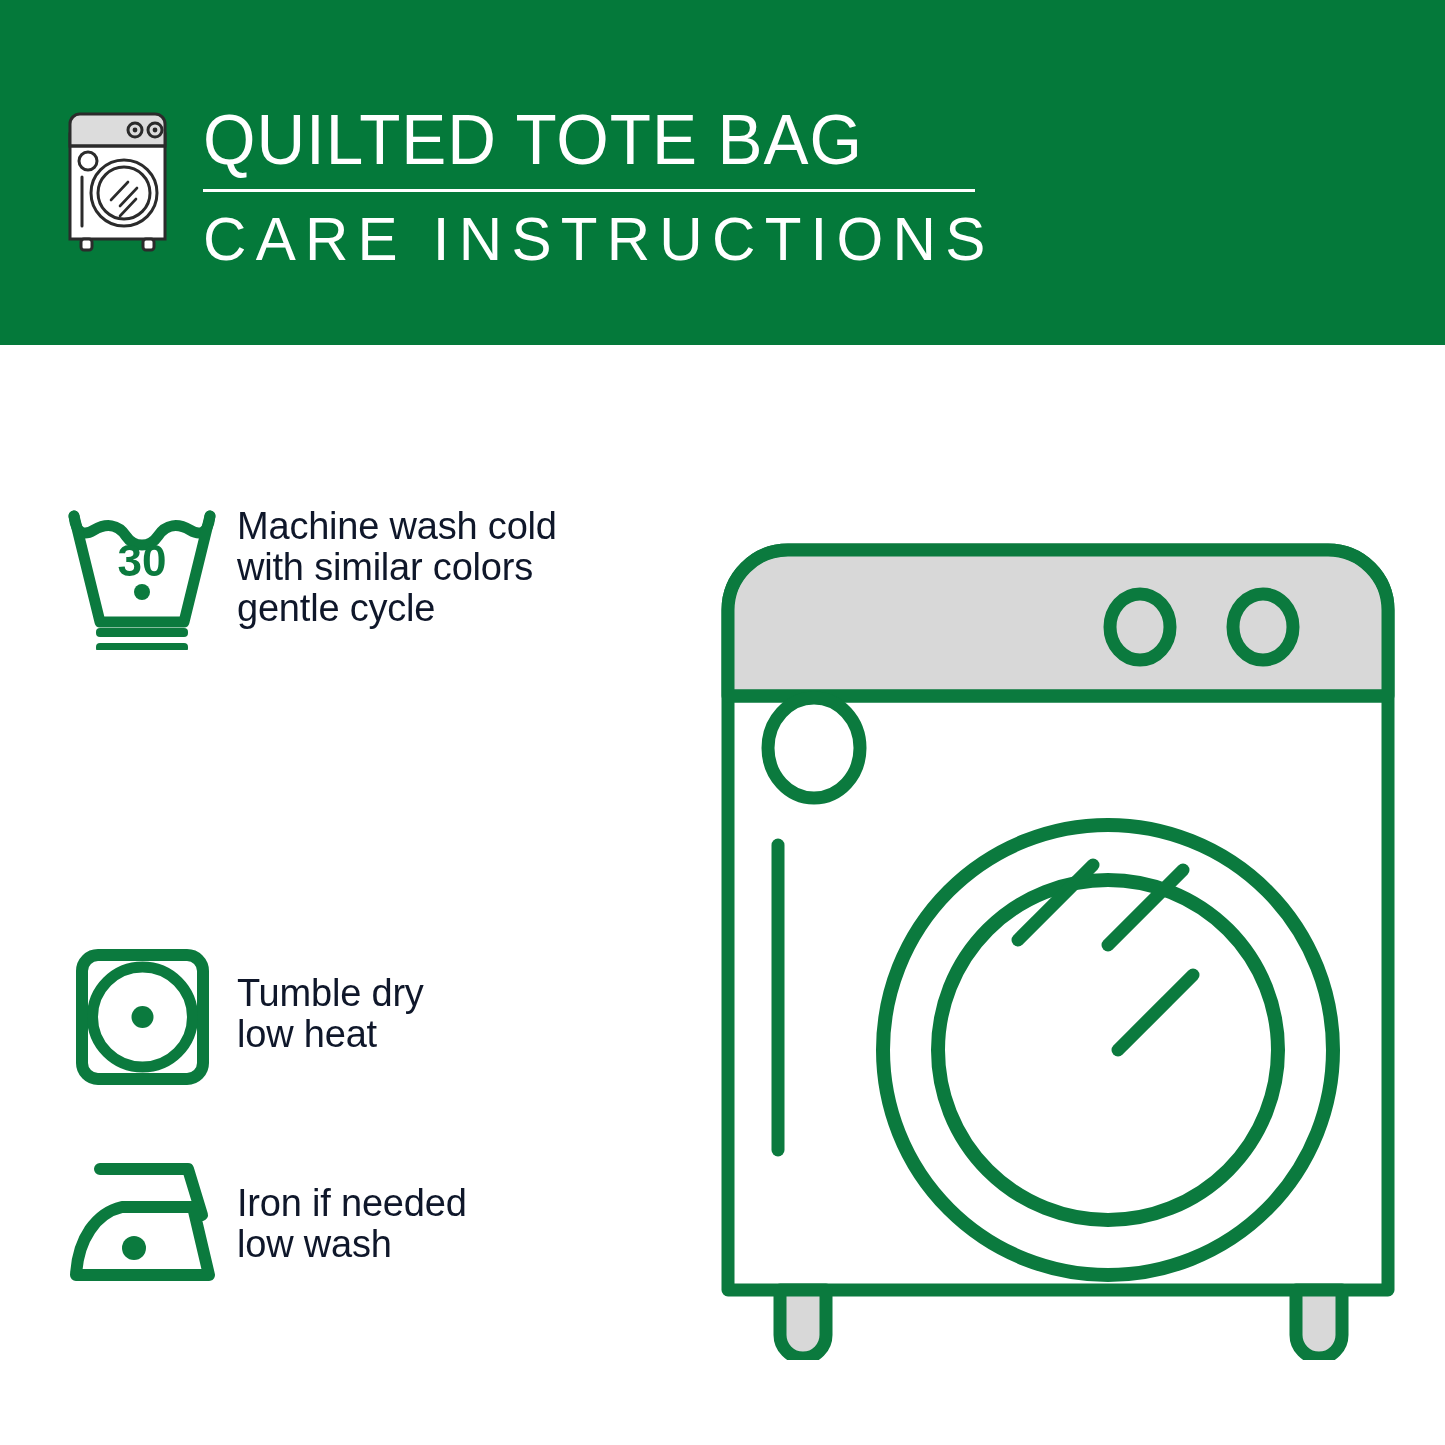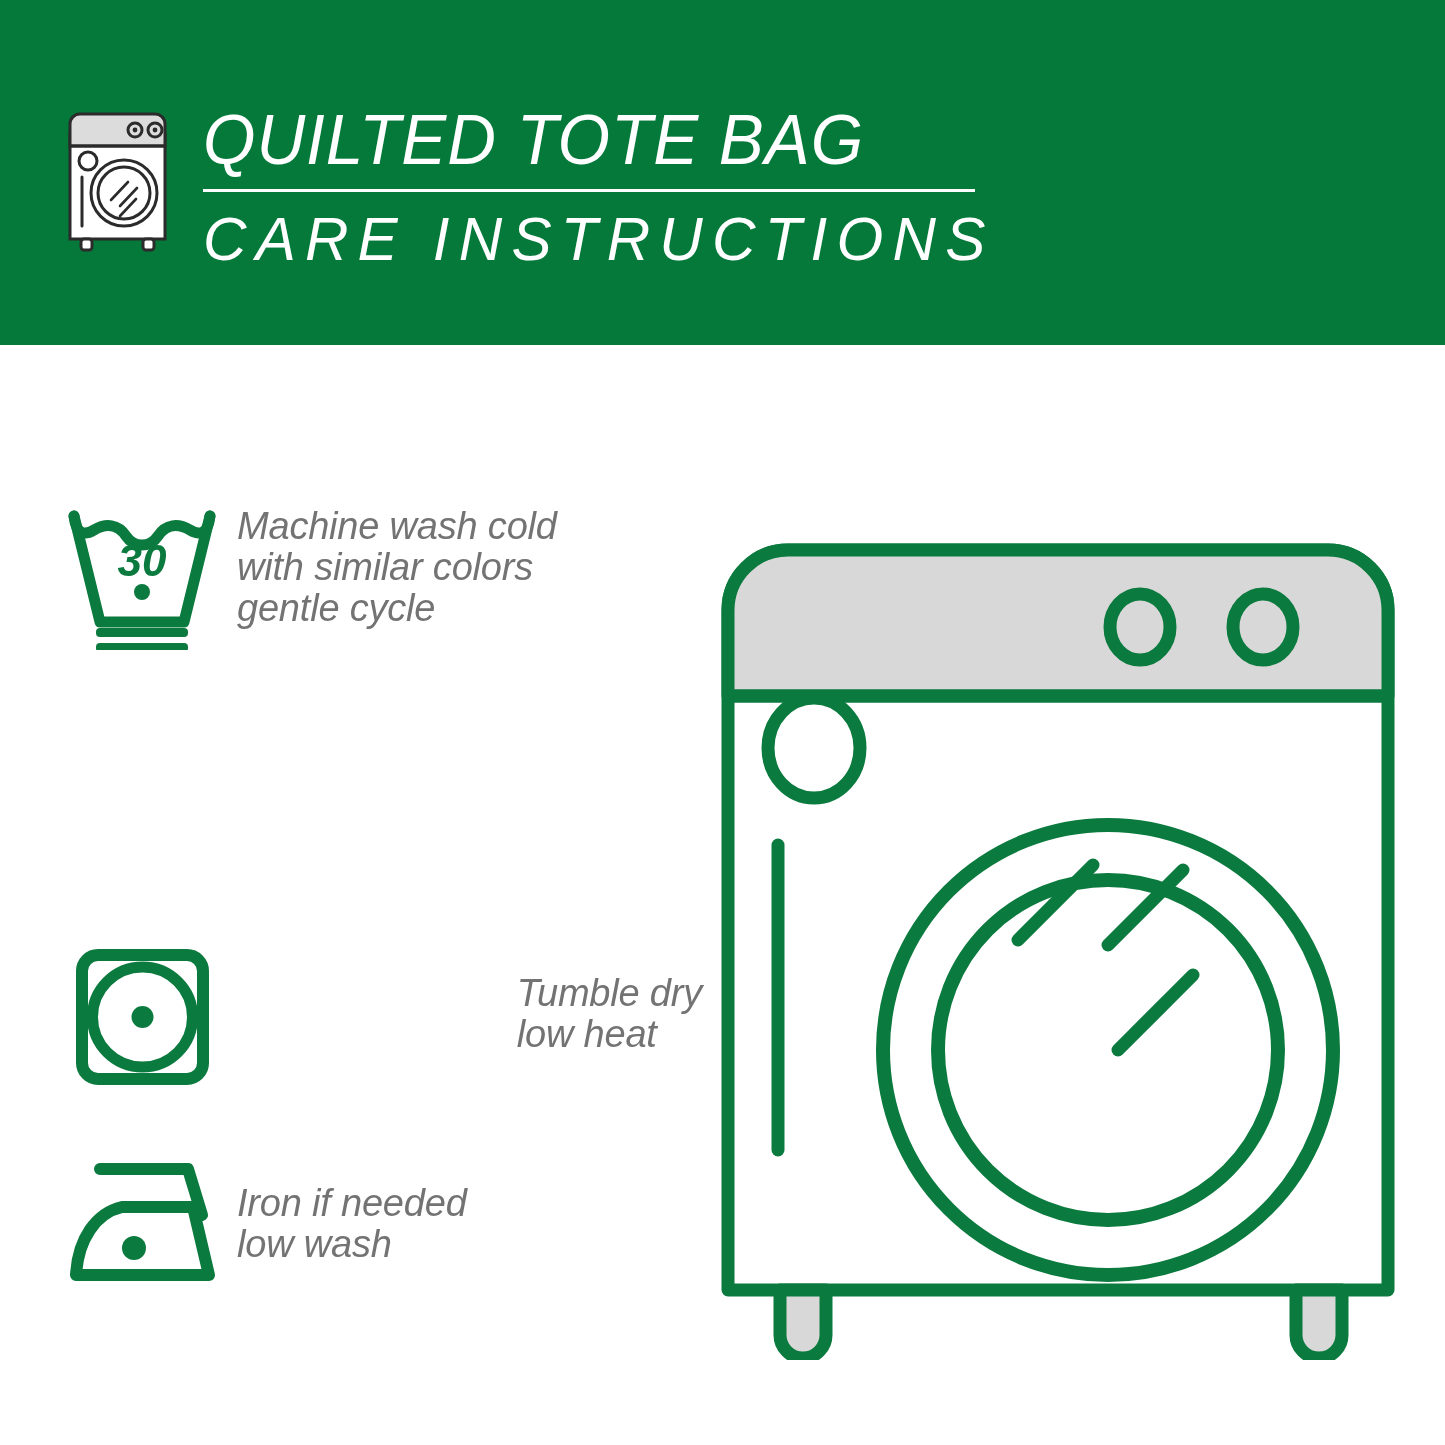--- a/index.html
+++ b/index.html
@@ -9,21 +9,20 @@
   }
   body {
     font-family: "Liberation Sans", sans-serif;
   }
   #page {
     position: relative;
     width: 1445px;
     height: 1445px;
     background: #ffffff;
     overflow: hidden;
-    font-style: italic;
   }
 
   
   #header-banner {
     position: absolute;
     left: 0; top: 0;
     width: 1445px;
     height: 345px;
     background: #04793a;
   }
@@ -79,33 +78,33 @@
     width: 640px;
   }
   .care-symbol {
     width: 175px;
     flex: 0 0 175px;
     display: flex;
     align-items: center;
     justify-content: flex-start;
   }
   .care-text {
-    color: #737373;
+    color: #0f172a;
     font-family: "Liberation Sans", sans-serif;
     font-size: 38px;
     font-weight: 400;
     line-height: 41px;
     letter-spacing: -0.2px;
     white-space: pre-line;
     padding-top: 2px;
   }
 
   #care-row-0 { top: 500px; }
   #care-row-1 { top: 725px; }
-  #care-row-2 { top: 945px; justify-content: space-between; }
+  #care-row-2 { top: 945px; }
   #care-row-3 { top: 1155px; }
 
   #care-row-0 .care-text { padding-top: 6px; }
   #care-row-1 .care-text { padding-top: 40px; }
   #care-row-2 .care-text { padding-top: 28px; }
   #care-row-3 .care-text { padding-top: 28px; }
 
   
   #washer-illustration {
     position: absolute;

